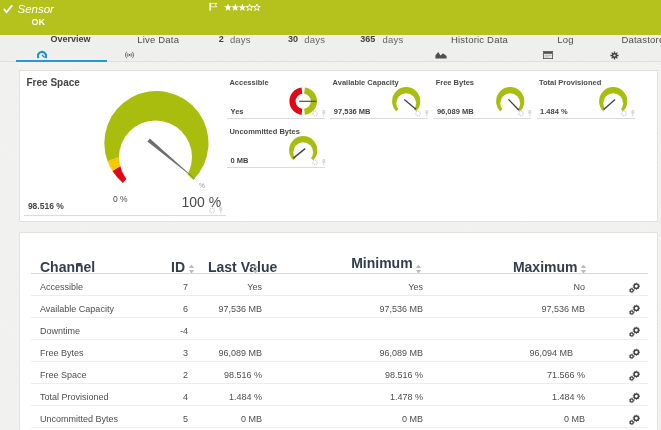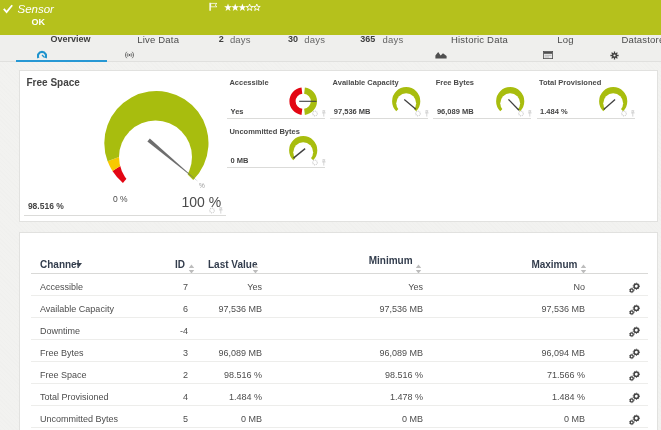--- a/index.html
+++ b/index.html
@@ -12,21 +12,21 @@
 }
 .hdr { position:absolute; left:0; top:0; width:661px; height:35px; background:#b5c11c; }
 .tabbg { position:absolute; left:0; top:35px; width:661px; height:27px; background:#efefed; border-bottom:1px solid #e0e0de; }
 .tab { position:absolute; top:35px; font-size:9.5px; letter-spacing:0.2px; line-height:10px; color:#4c4c4c; white-space:nowrap; }
 .tabb { position:absolute; top:34px; font-size:9px; line-height:10px; font-weight:bold; color:#3e3e3e; white-space:nowrap; }
 .panel { position:absolute; background:#fff; border:1px solid #e1e1df; }
 .hl { position:absolute; height:1px; background:#dbdbd9; }
 .hl2 { position:absolute; left:31px; width:617px; height:1px; background:#ededeb; }
 .ml { position:absolute; font-size:7.5px; font-weight:bold; color:#4a4a4a; white-space:nowrap; }
 .mv { position:absolute; font-size:7.5px; font-weight:bold; color:#454545; white-space:nowrap; }
-.th { position:absolute; font-size:10px; font-weight:bold; color:#333d4d; white-space:nowrap; }
+.th { position:absolute; font-size:14px; font-weight:bold; color:#333d4d; white-space:nowrap; }
 .td { position:absolute; font-size:9px; color:#4d4d4d; white-space:nowrap; }
 .srt { position:absolute; width:7px; height:10px; }
 </style>
 </head>
 <body>
 
 <div class="hdr">
   <svg width="10" height="10" style="position:absolute;left:3px;top:4px" viewBox="0 0 10 10">
     <path d="M0.8 4.8 L3.6 8 L9.2 1.2" stroke="#fff" stroke-width="1.8" fill="none"></path>
   </svg>
@@ -225,21 +225,21 @@
       <circle cx="8.3" cy="4.3" r="2.2" fill="none" stroke="#424242" stroke-width="1.5"></circle>
       <circle cx="8.3" cy="4.3" r="3.2" fill="none" stroke="#424242" stroke-width="1" stroke-dasharray="0.85 1.25"></circle>
       <circle cx="3.7" cy="8.4" r="1.5" fill="none" stroke="#424242" stroke-width="1.3"></circle>
       <circle cx="3.7" cy="8.4" r="2.3" fill="none" stroke="#424242" stroke-width="0.9" stroke-dasharray="0.7 1.05"></circle>
     </svg></div>
 <div class="hl2" style="top:338.5px"></div>
 <span class="td" style="left:40px;top:348.3px">Free Bytes</span>
 <span class="td" style="right:473px;top:348.3px">3</span>
 <span class="td" style="right:399px;top:348.3px">96,089 MB</span>
 <span class="td" style="right:238px;top:348.3px">96,089 MB</span>
-<span class="td" style="right:76px;top:348.3px">96,094 MB</span>
+<span class="td" style="right:88px;top:348.3px">96,094 MB</span>
 <div style="position:absolute;left:628px;top:346.0px"><svg width="13" height="12" viewBox="0 0 13 12">
       <circle cx="8.3" cy="4.3" r="2.2" fill="none" stroke="#424242" stroke-width="1.5"></circle>
       <circle cx="8.3" cy="4.3" r="3.2" fill="none" stroke="#424242" stroke-width="1" stroke-dasharray="0.85 1.25"></circle>
       <circle cx="3.7" cy="8.4" r="1.5" fill="none" stroke="#424242" stroke-width="1.3"></circle>
       <circle cx="3.7" cy="8.4" r="2.3" fill="none" stroke="#424242" stroke-width="0.9" stroke-dasharray="0.7 1.05"></circle>
     </svg></div>
 <div class="hl2" style="top:360.5px"></div>
 <span class="td" style="left:40px;top:370.3px">Free Space</span>
 <span class="td" style="right:473px;top:370.3px">2</span>
 <span class="td" style="right:399px;top:370.3px">98.516 %</span>

